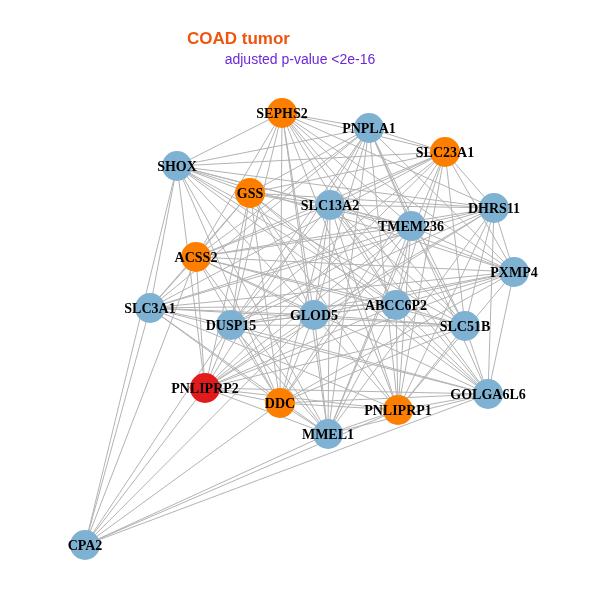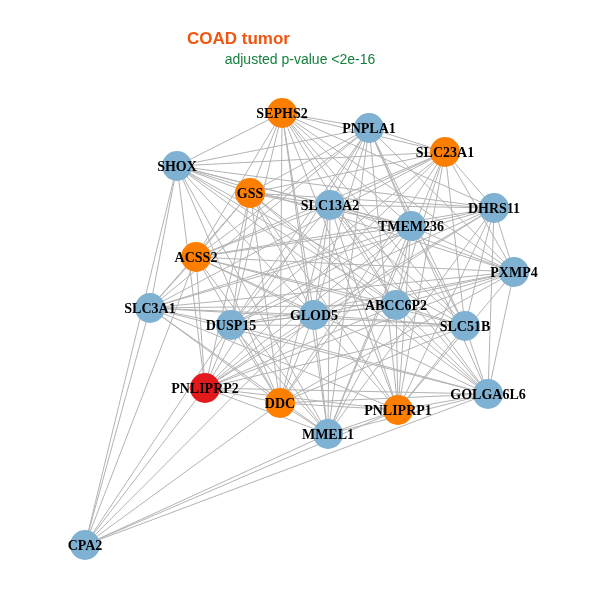--- a/index.html
+++ b/index.html
@@ -4,21 +4,21 @@
   <style>
     html, body { margin: 0; padding: 0; background: #ffffff; }
     body { width: 600px; height: 600px; position: relative; overflow: hidden; }
     #title {
       position: absolute; left: 0; top: 29px; width: 477px; text-align: center;
       font-family: "Liberation Sans", sans-serif; font-weight: bold; font-size: 17px;
       color: #f0550f;
     }
     #subtitle {
       position: absolute; left: 0; top: 51px; width: 600px; text-align: center;
-      font-family: "Liberation Sans", sans-serif; font-size: 14px; color: #15803d;
+      font-family: "Liberation Sans", sans-serif; font-size: 14px; color: #6d28d9;
     }
     svg#net { position: absolute; left: 0; top: 0; }
     .edge { stroke: #b3b3b3; stroke-width: 1; }
     .node-label {
       font-family: "Liberation Serif", serif; font-weight: bold; font-size: 14px;
       fill: #000000; text-anchor: middle; dominant-baseline: central;
     }
   </style>
 </head>
 <body>

